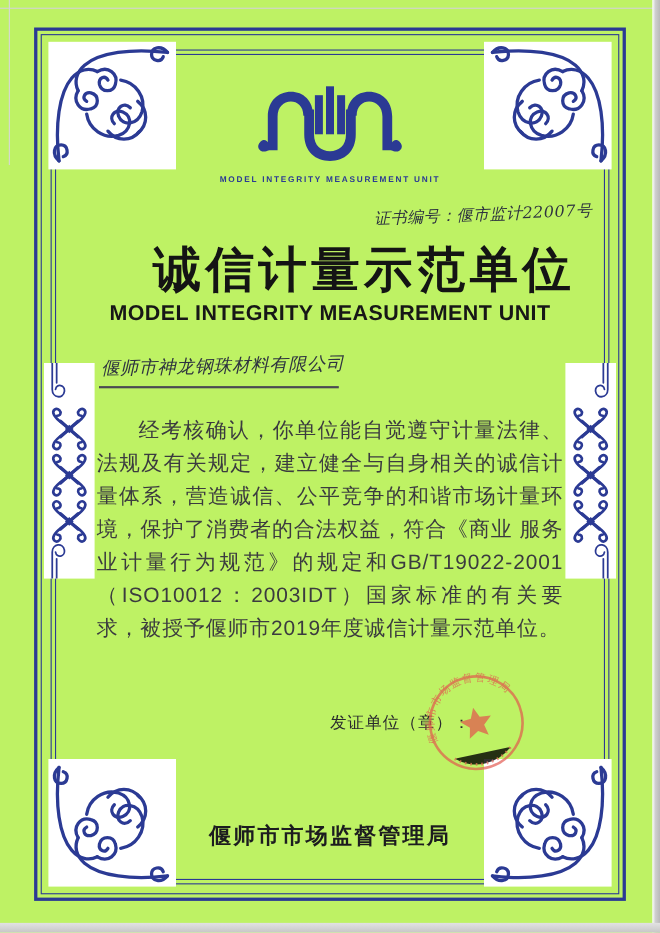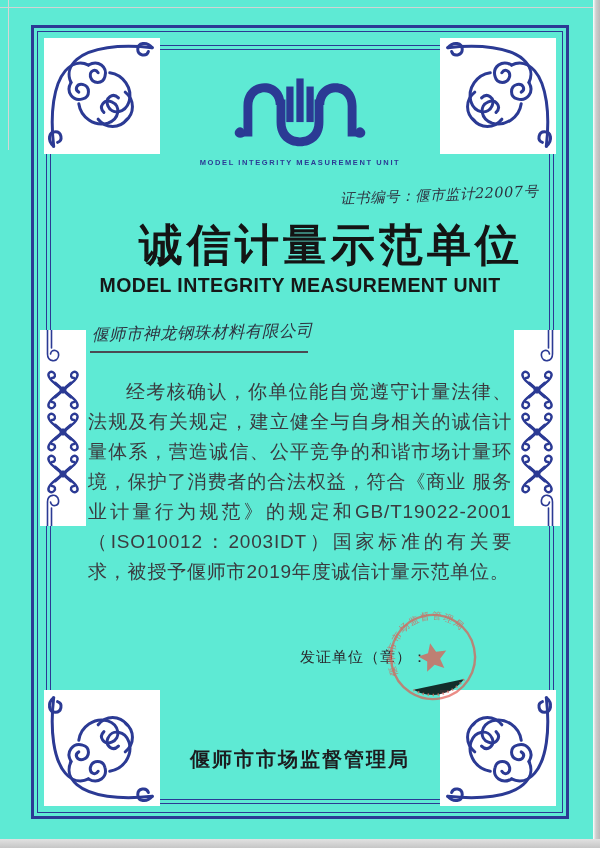--- a/index.html
+++ b/index.html
@@ -1,18 +1,18 @@
 <!DOCTYPE html>
 <html><head>
 <meta charset="utf-8">
 <style>
   html,body{margin:0;padding:0;background:#ffffff;}
   #page{
     position:relative;width:600px;height:848px;overflow:hidden;
-    background:#5eead4;
+    background:#bef264;
     font-family:"Liberation Sans","DejaVu Sans",sans-serif;
   }
   
   .edge-top{position:absolute;left:0;top:7px;width:600px;height:1px;background:#d3d3d3;}
   .edge-left{position:absolute;left:8px;top:0;width:1px;height:150px;background:#d6d6d6;}
   .edge-right{position:absolute;right:0;top:0;width:7px;height:848px;
     background:linear-gradient(to right,#ffffff,#cfcfcf 40%,#b9b9b9);}
   .edge-bottom{position:absolute;left:0;bottom:0;width:600px;height:9px;
     background:linear-gradient(to bottom,#e2e2e2,#c6c6c6);}
   

